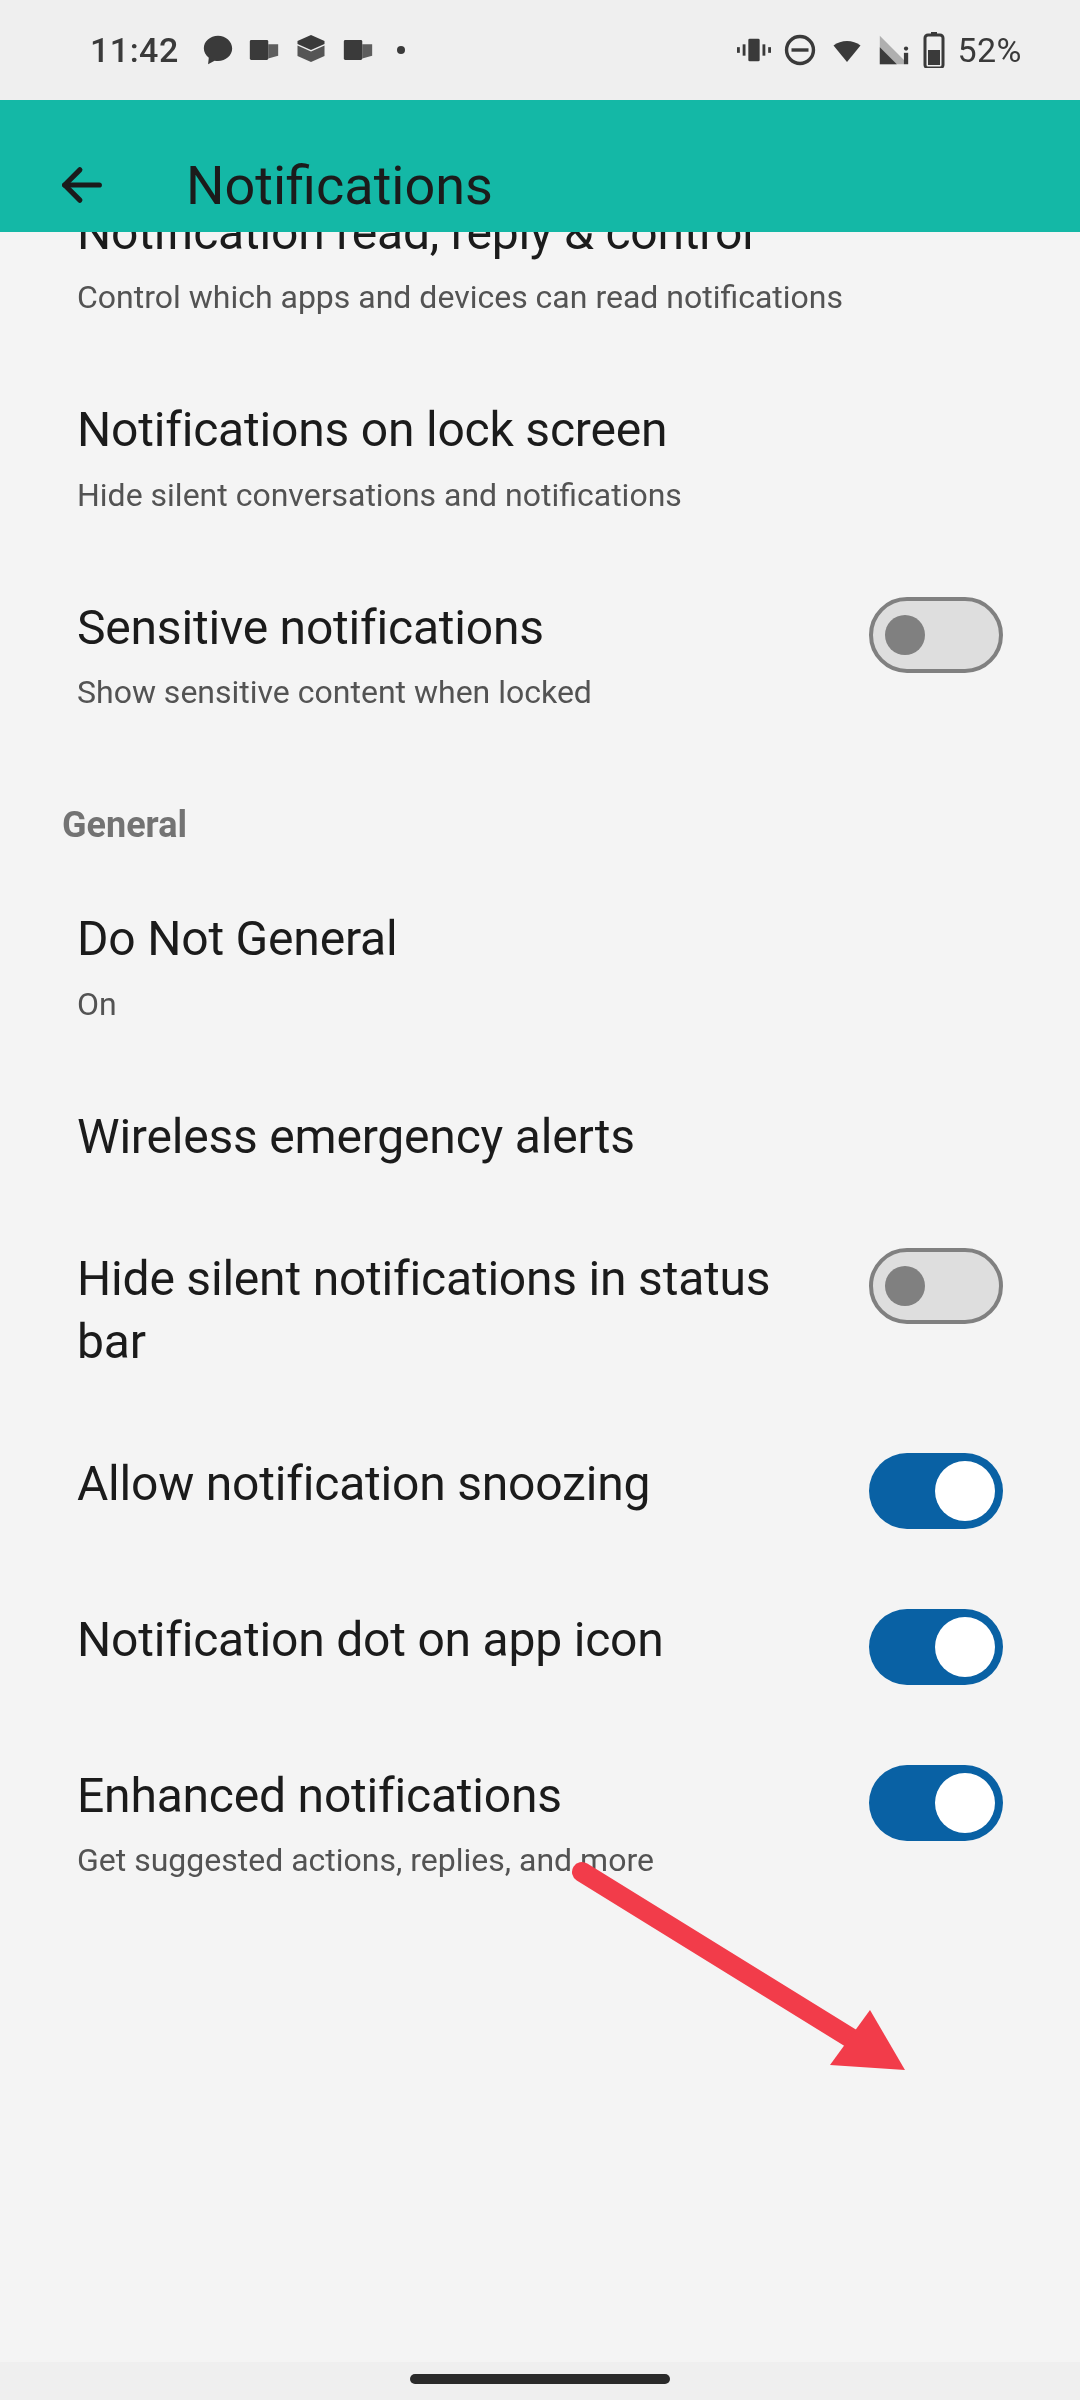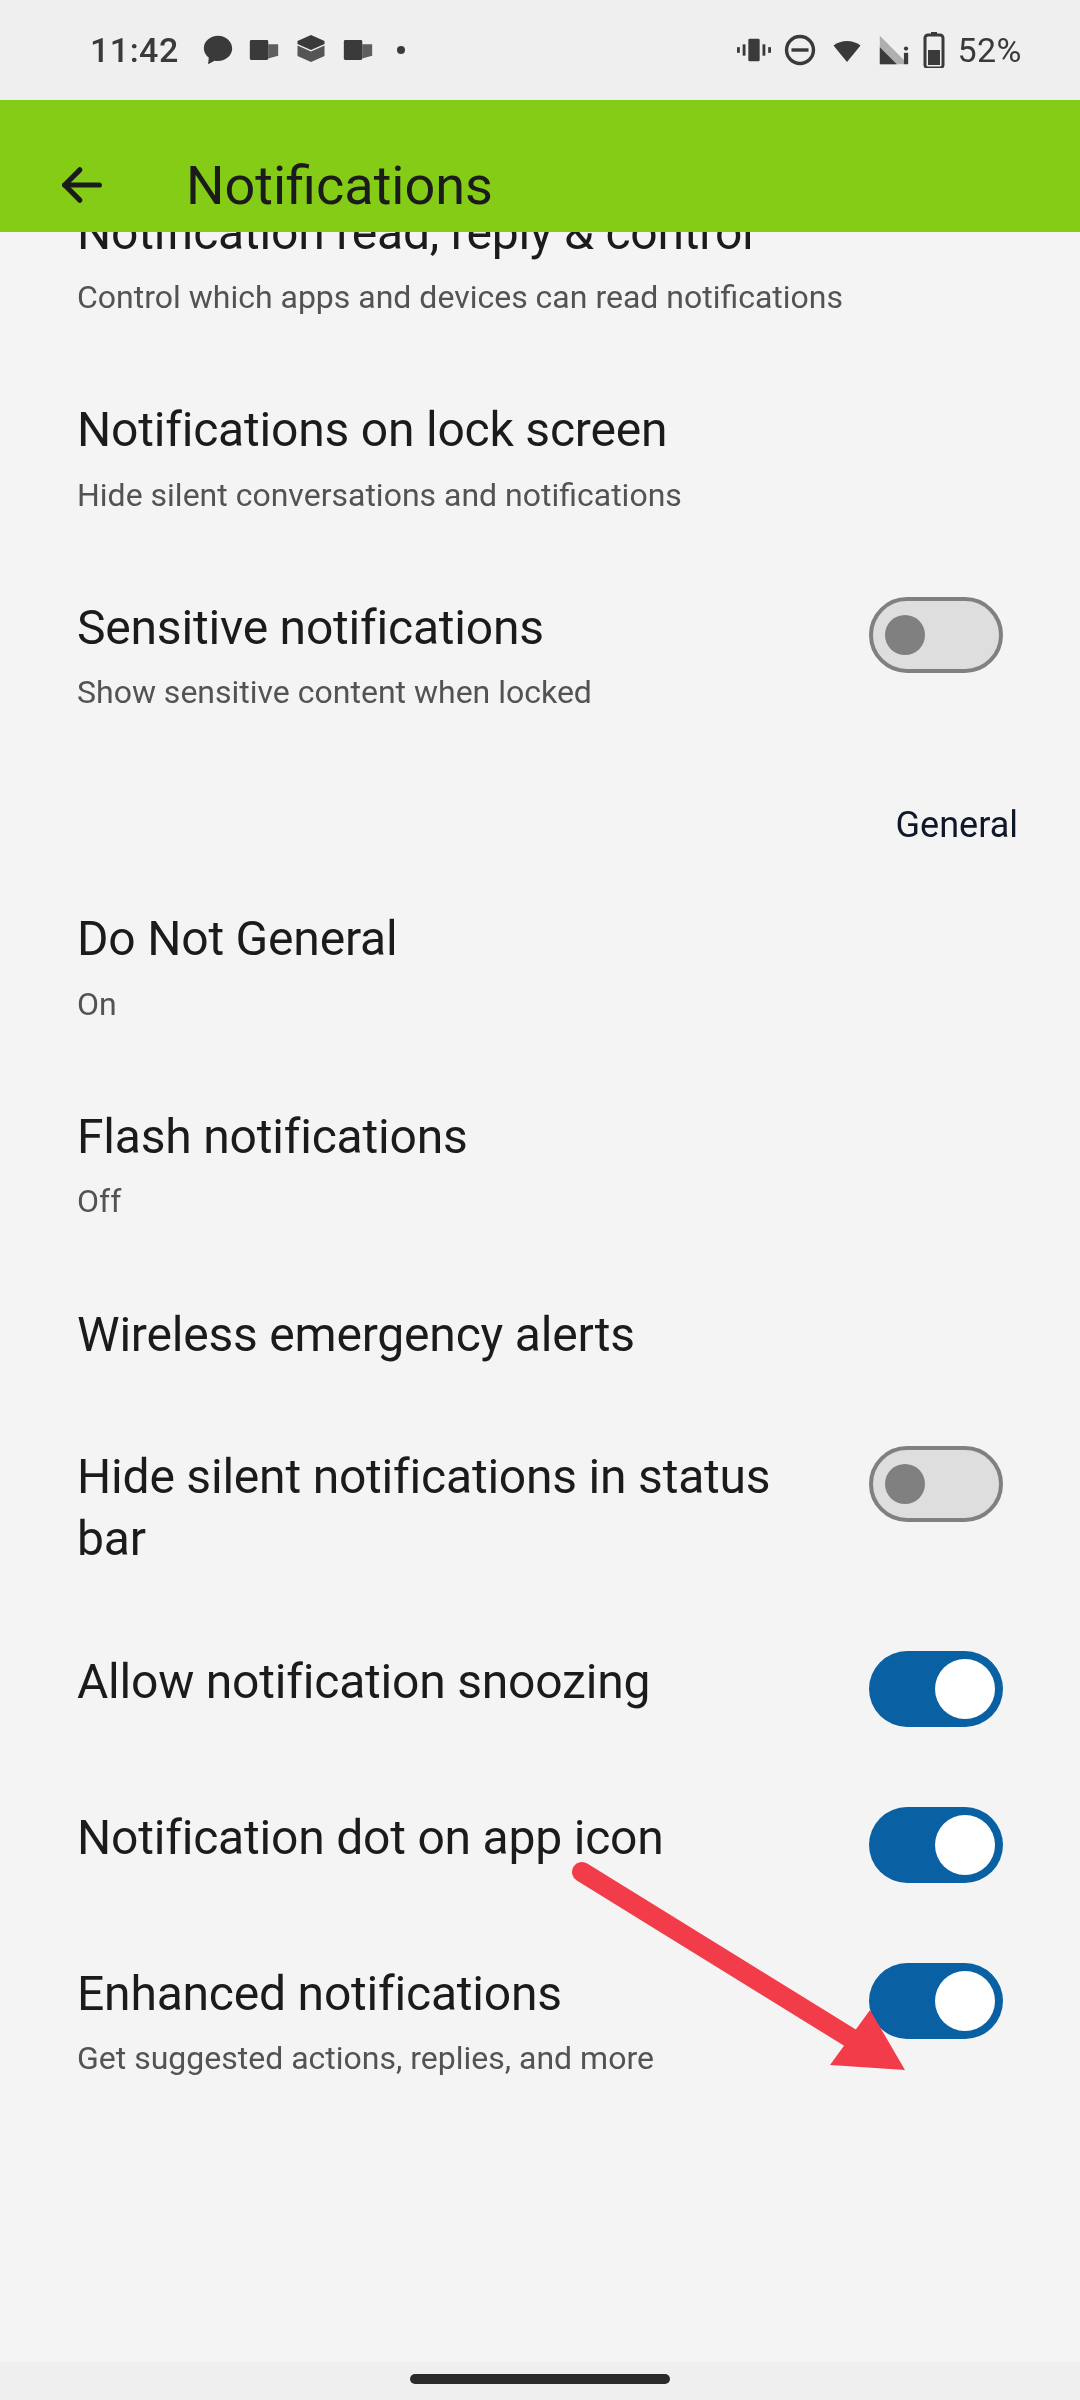--- a/index.html
+++ b/index.html
@@ -25,21 +25,21 @@
     .status-left, .status-right { display: flex; align-items: center; gap: 12px; }
     .status-left .time { font-weight: 500; margin-right: 10px; }
     .status-icon { display: inline-flex; align-items: center; justify-content: center; }
     .dot { width: 8px; height: 8px; background: #3a3a3a; border-radius: 50%; margin-left: 10px; }
     
     .app-bar {
       height: 170px;
       display: flex;
       align-items: center;
       padding-left: 38px;
-      background: #84cc16;
+      background: #14b8a6;
     }
     .back-btn {
       width: 88px; height: 88px;
       display: flex; align-items: center; justify-content: center;
       background: none; border: none; cursor: pointer;
       margin-right: 60px;
     }
     .app-title { font-size: 54px; font-weight: 400; color: #1b1b1b; }
     
     .content {
@@ -56,24 +56,23 @@
       gap: 30px;
     }
     .setting-text { flex: 1; }
     .setting-title { font-size: 48px; color: #1b1b1b; line-height: 1.3; letter-spacing: -0.2px; }
     .setting-sub { font-size: 32px; color: #535353; margin-top: 12px; line-height: 1.35; }
     .partial-item { padding-top: 0; margin-top: -38px; }
     .partial-item .setting-title { overflow: hidden; height: 32px; position: relative; }
     .partial-title-inner { position: absolute; bottom: 0; white-space: nowrap; }
     .section-header {
       font-size: 36px;
-      color: #0f172a;
-      font-weight: 400;
+      color: #737373;
+      font-weight: 700;
       padding: 50px 62px 22px;
-      text-align: right;
     }
     
     .switch {
       position: relative;
       width: 134px;
       height: 76px;
       border-radius: 40px;
       flex-shrink: 0;
     }
     .switch.off { background: #dedede; border: 4px solid #808080; }
@@ -216,26 +215,20 @@
 
   <div class="section-header">General</div>
 
   <div class="setting-item">
     <div class="setting-text">
       <div class="setting-title">Do Not General</div>
       <div class="setting-sub">On</div>
     </div>
   </div>
 
-  <div class="setting-item">
-    <div class="setting-text">
-      <div class="setting-title">Flash notifications</div>
-      <div class="setting-sub">Off</div>
-    </div>
-  </div>
 
   <div class="setting-item">
     <div class="setting-text">
       <div class="setting-title">Wireless emergency alerts</div>
     </div>
   </div>
 
   <div class="setting-item">
     <div class="setting-text">
       <div class="setting-title">Hide silent notifications in status bar</div>

